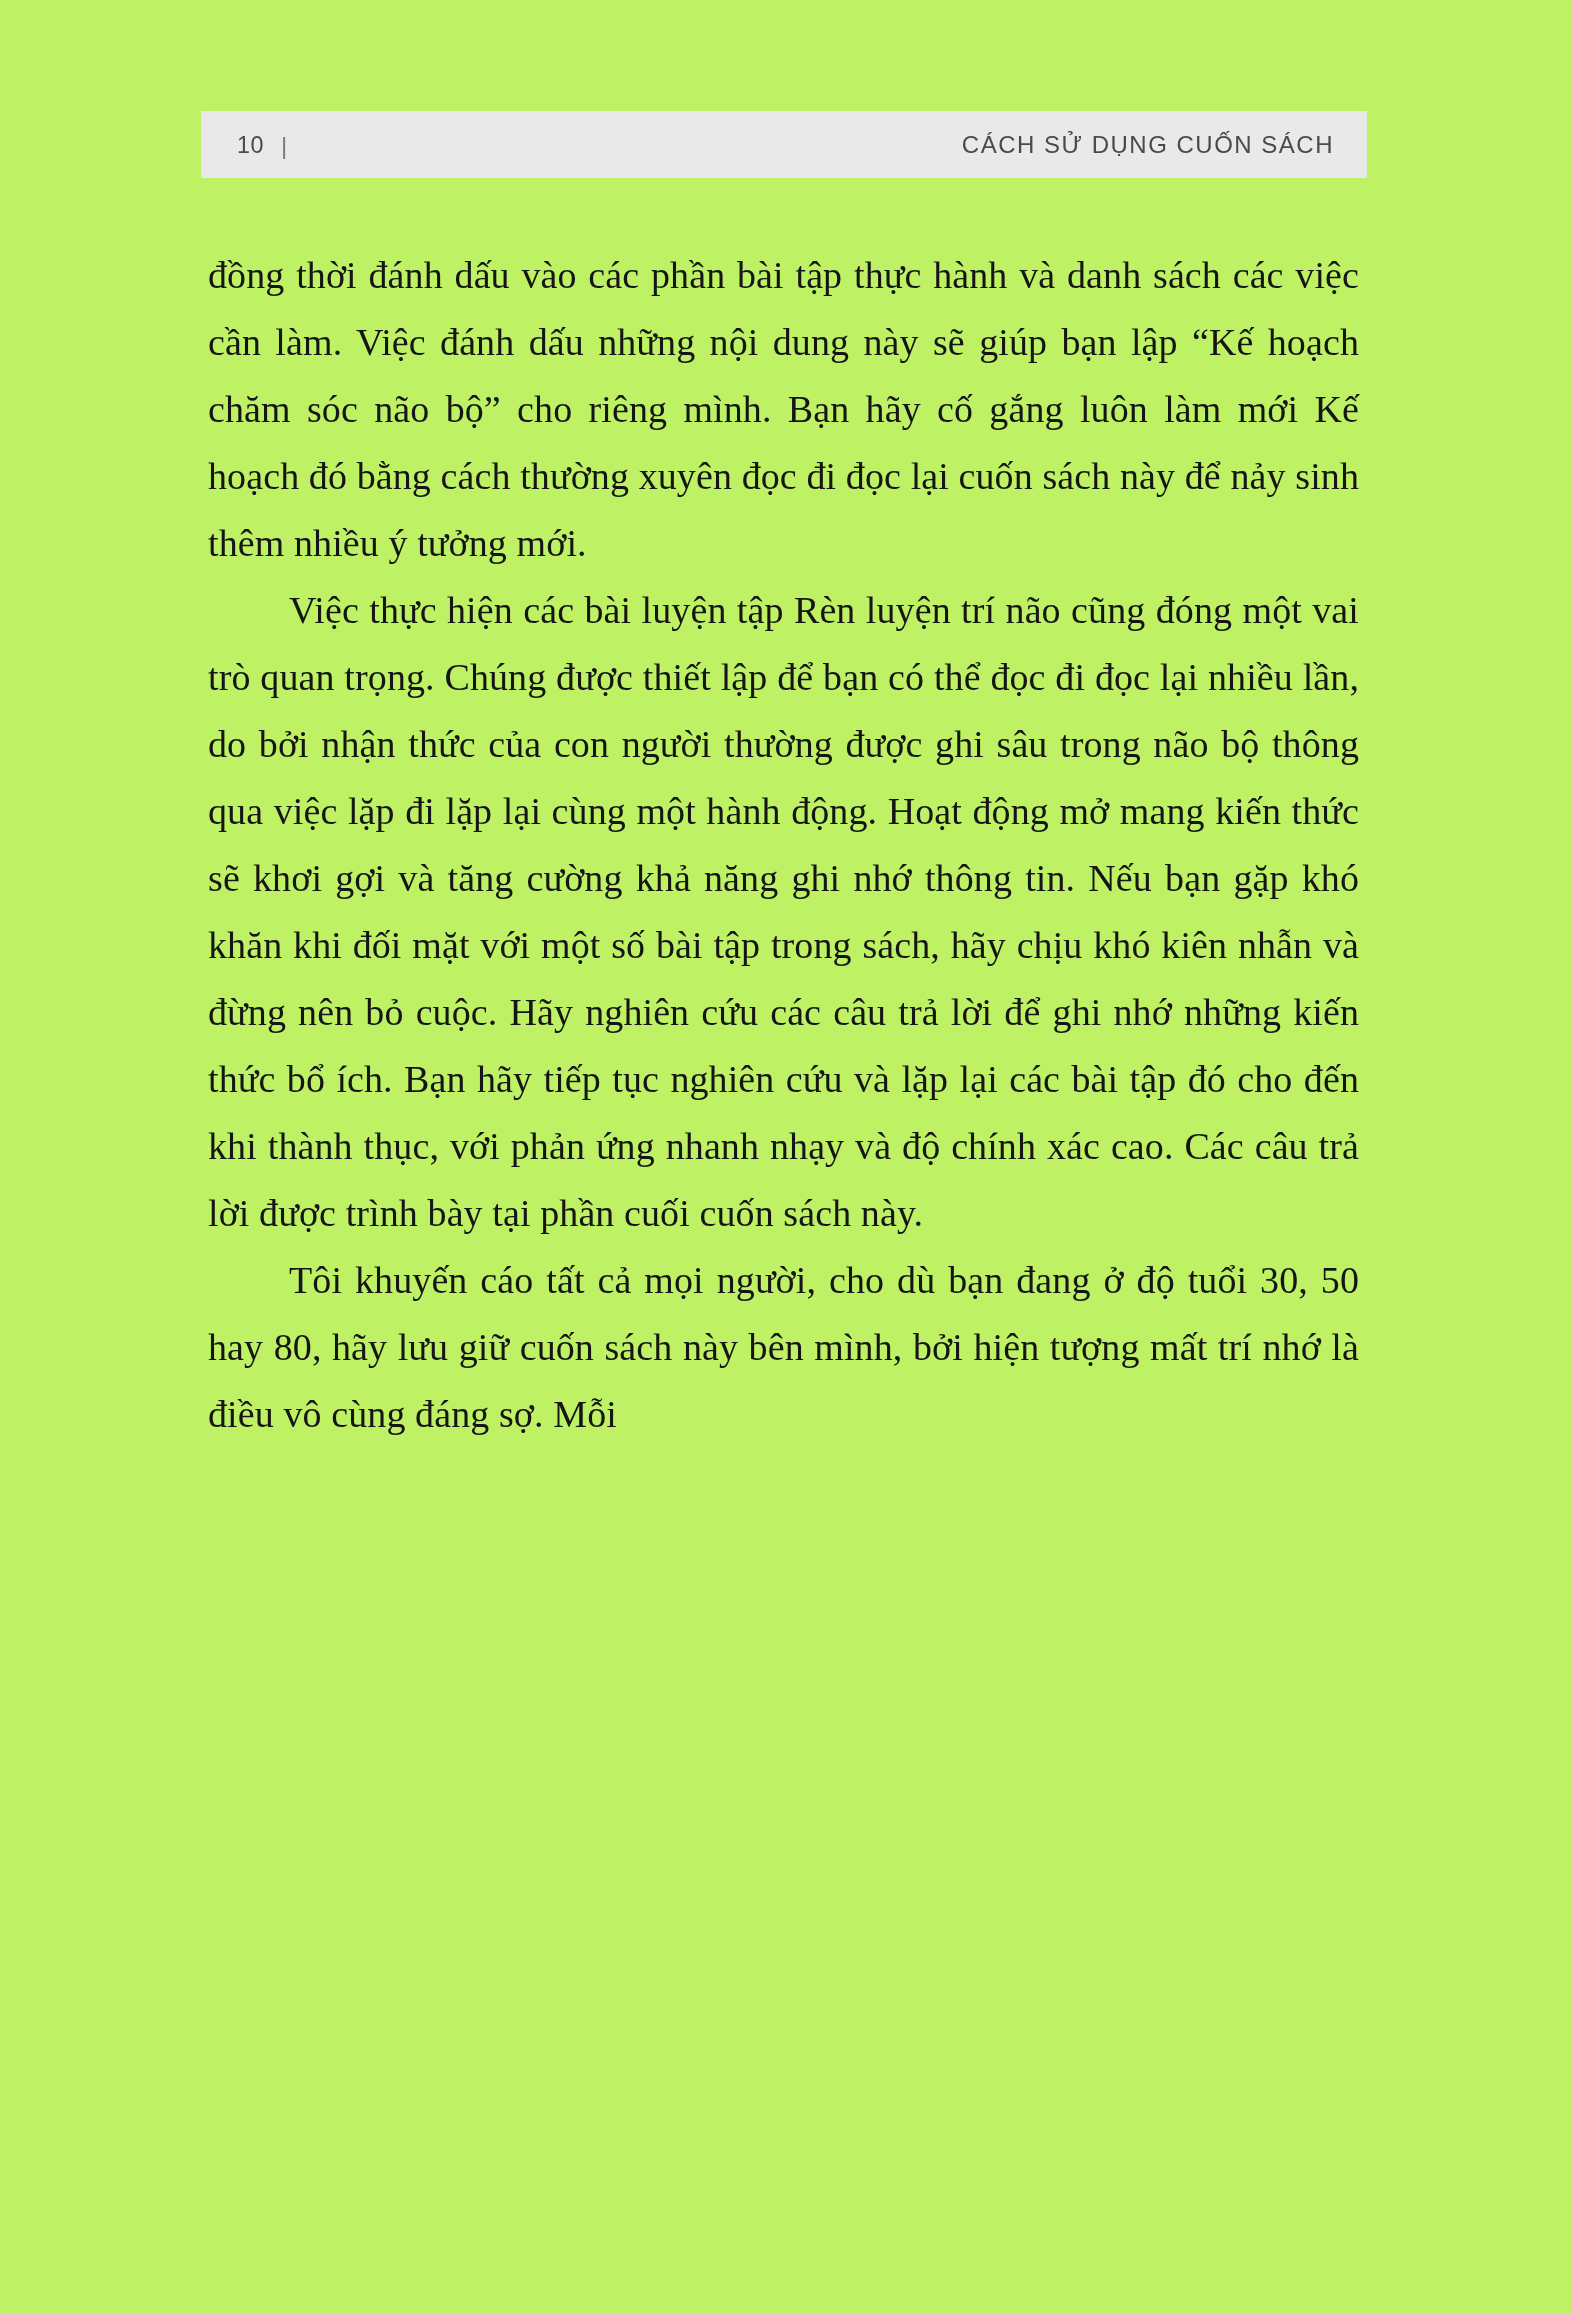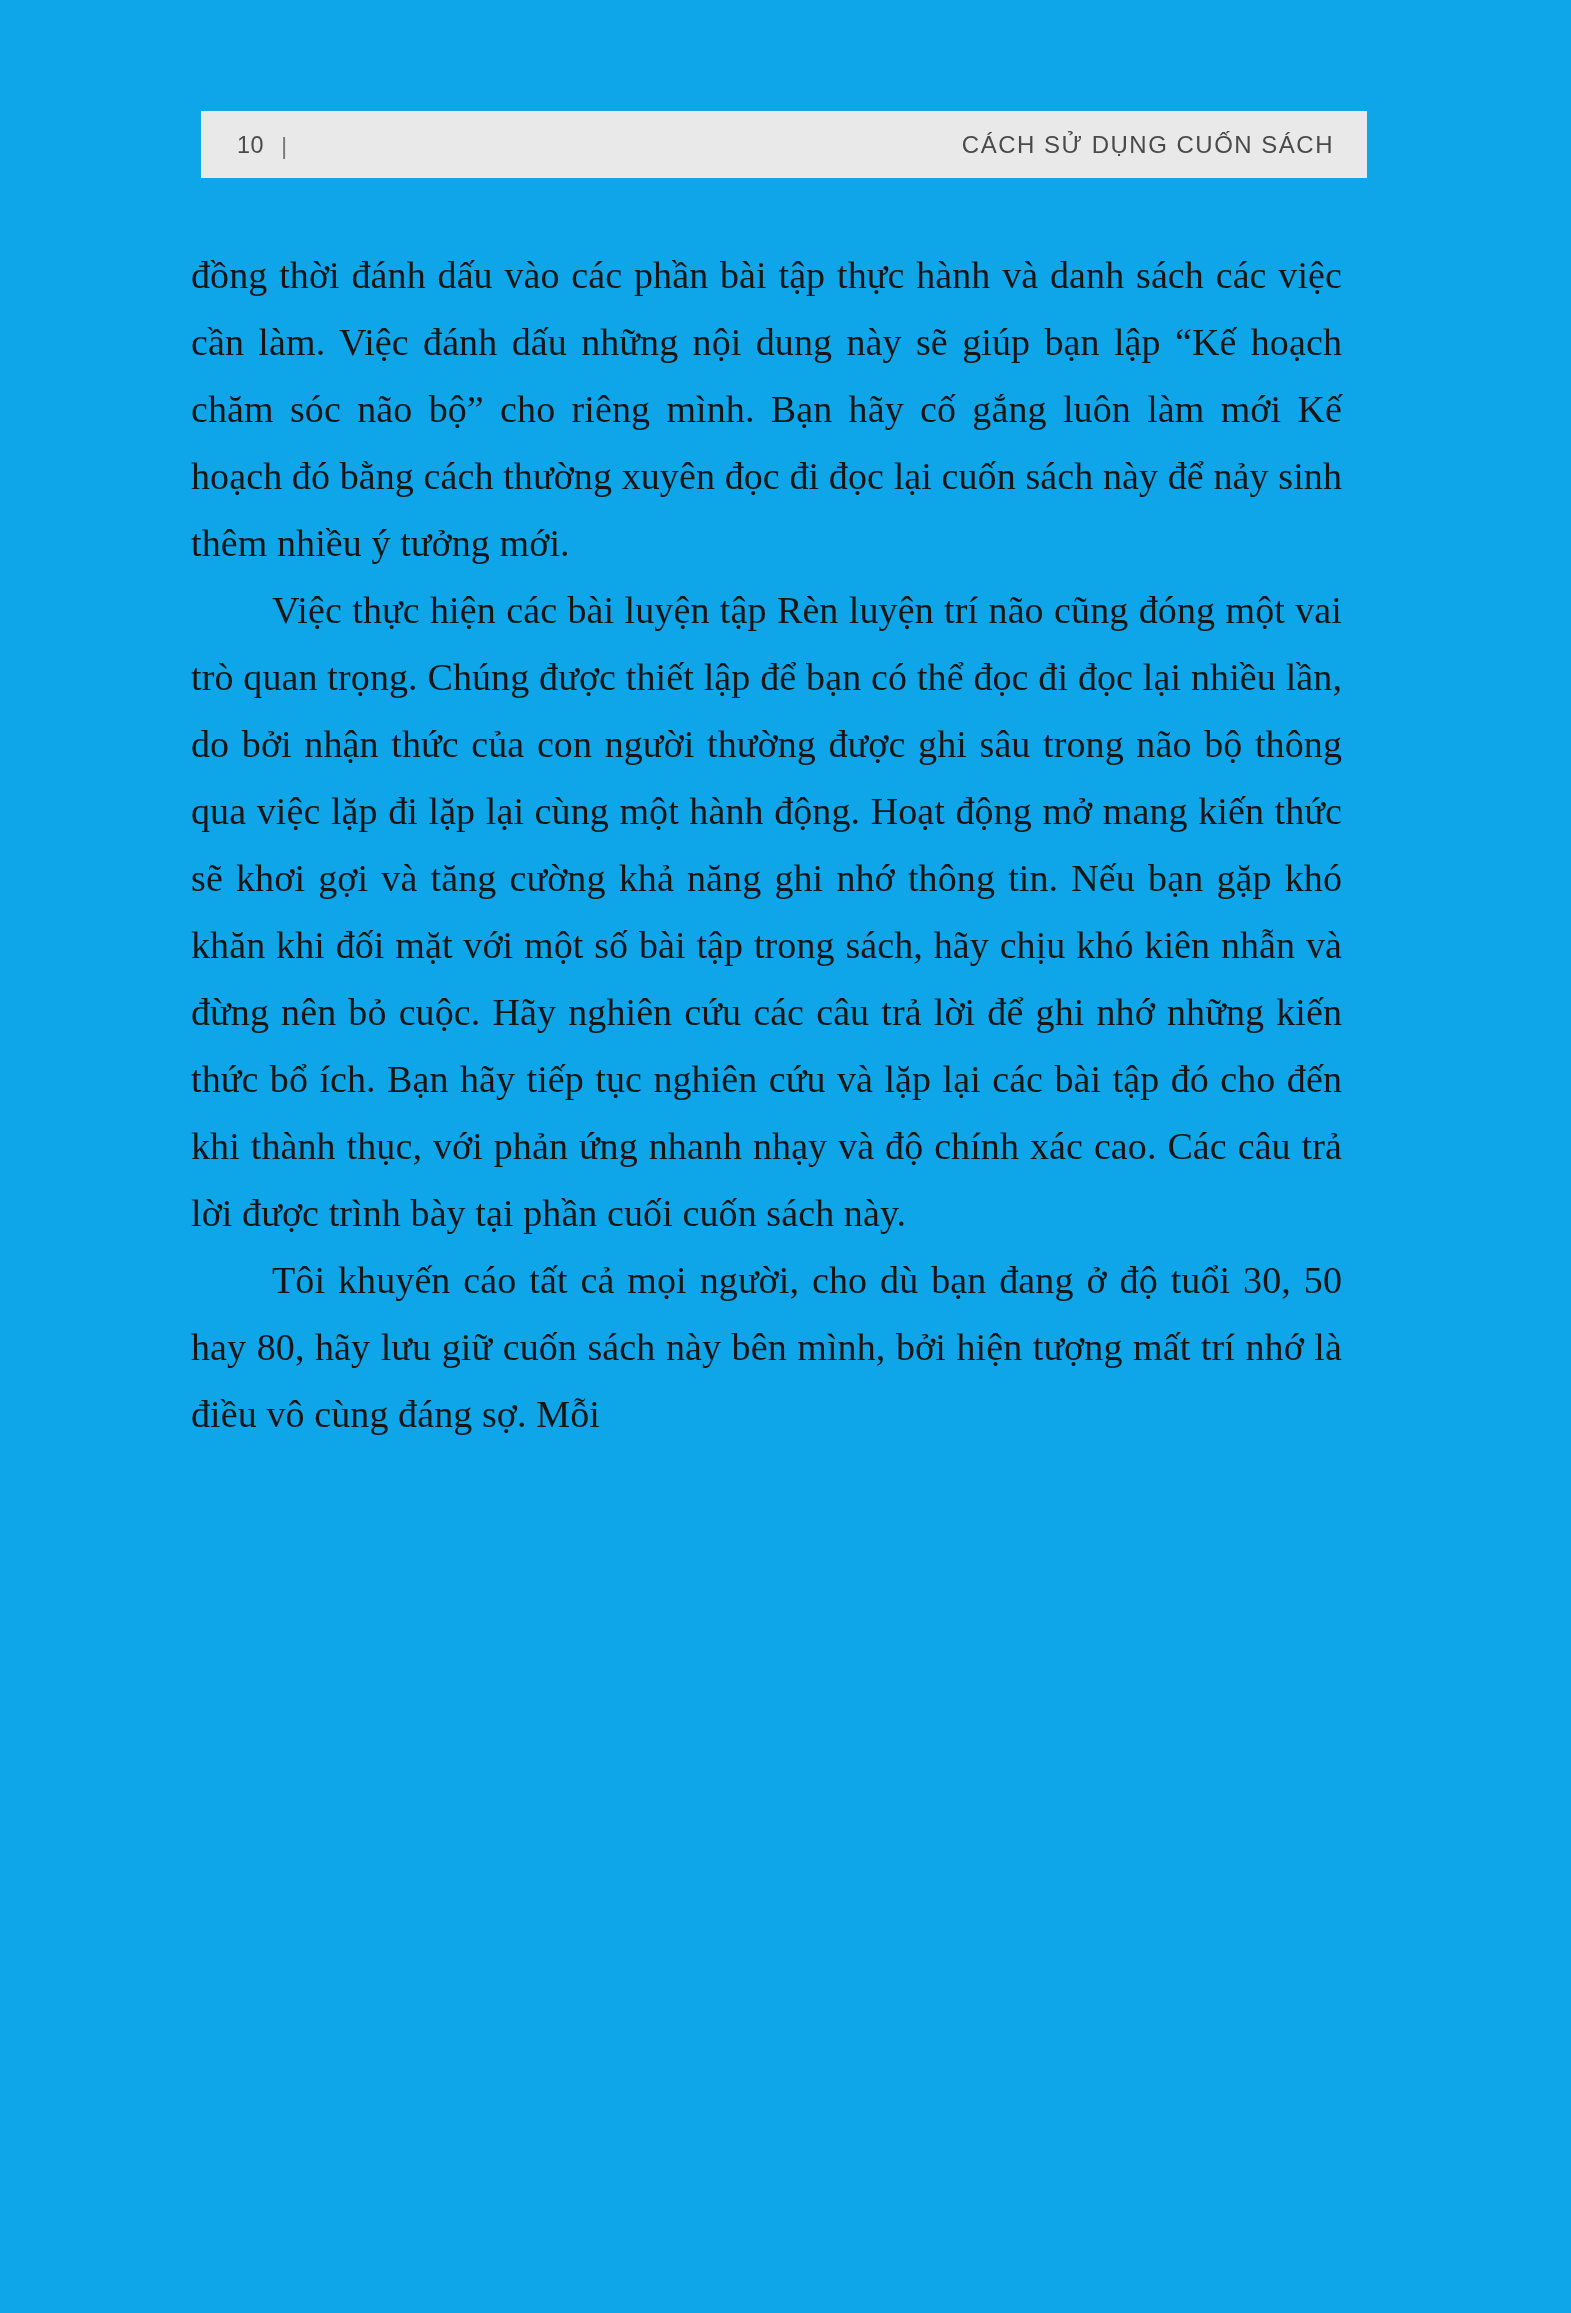--- a/index.html
+++ b/index.html
@@ -12,21 +12,21 @@
     height: 2313px;
     position: relative;
     font-family: "Liberation Serif", serif;
     color: #1b1b1b;
     overflow: hidden;
   }
 
   .page {
     position: absolute;
     inset: 0;
-    background: #0ea5e9;
+    background: #bef264;
   }
 
   
   .header-band {
     position: absolute;
     left: 201px;
     top: 111px;
     width: 1166px;
     height: 67px;
     background: #e9e9e9;
@@ -56,21 +56,21 @@
     font-size: 24px;
     letter-spacing: 1.5px;
     color: #4a4a4a;
     font-weight: 400;
     white-space: nowrap;
   }
 
   
   .content {
     position: absolute;
-    left: 191px;
+    left: 208px;
     top: 242px;
     width: 1151px;
   }
 
   p.body {
     margin: 0;
     font-size: 38px;
     line-height: 67px;
     text-align: justify;
     text-justify: inter-word;

